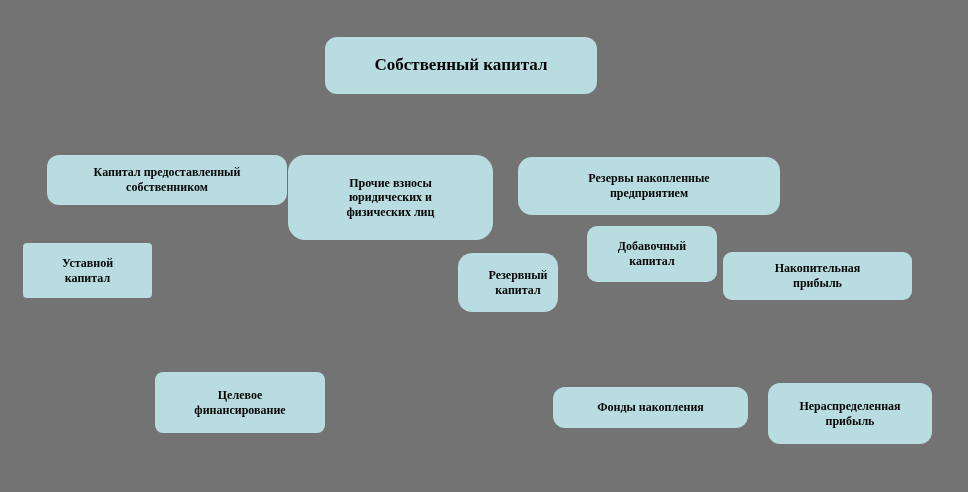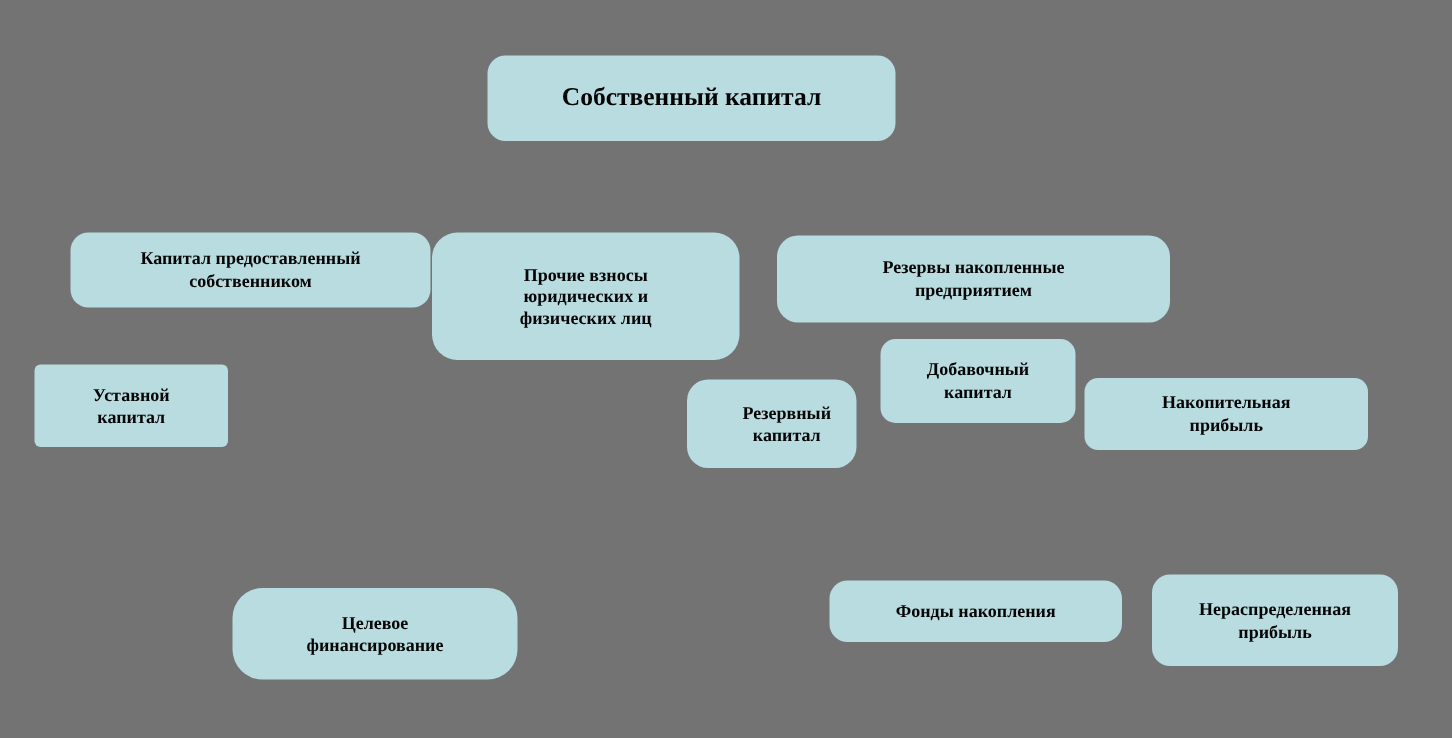--- a/index.html
+++ b/index.html
@@ -32,25 +32,25 @@
   }
   
   #n-equity            { left: 325px; top: 37px;  width: 272px; height: 57px;  border-radius: 12px; font-size: 17px; }
   
   #n-owner-capital     { left: 47px;  top: 155px; width: 240px; height: 50px;  border-radius: 12px; }
   #n-other-contrib     { left: 288px; top: 155px; width: 205px; height: 85px;  border-radius: 17px; }
   #n-reserves          { left: 518px; top: 157px; width: 262px; height: 58px;  border-radius: 14px; }
   
   #n-authorized        { left: 23px;  top: 243px; width: 129px; height: 55px;  border-radius: 4px; }
   #n-share-premium     { left: 193px; top: 242px; width: 125px; height: 103px; border-radius: 19px; }
-  #n-reserve-capital   { left: 458px; top: 253px; width: 113px; height: 59px;  border-radius: 14px; padding-left: 20px; }
+  #n-reserve-capital   { left: 458px; top: 253px; width: 100px; height: 59px;  border-radius: 14px; padding-left: 20px; }
   #n-additional        { left: 587px; top: 226px; width: 130px; height: 56px;  border-radius: 10px; }
   #n-accum-profit      { left: 723px; top: 252px; width: 189px; height: 48px;  border-radius: 9px; }
   
-  #n-targeted          { left: 155px; top: 372px; width: 190px; height: 61px;  border-radius: 20px; margin-top: 20px; }
+  #n-targeted          { left: 155px; top: 372px; width: 170px; height: 61px;  border-radius: 8px; }
   #n-donations         { left: 348px; top: 372px; width: 145px; height: 61px;  border-radius: 14px; }
   #n-accum-funds       { left: 553px; top: 387px; width: 195px; height: 41px;  border-radius: 12px; }
   #n-retained          { left: 768px; top: 383px; width: 164px; height: 61px;  border-radius: 12px; }
 </style>
 </head>
 <body>
 
 <div class="canvas">
 
   <div class="node" id="n-equity">Собственный капитал</div>

